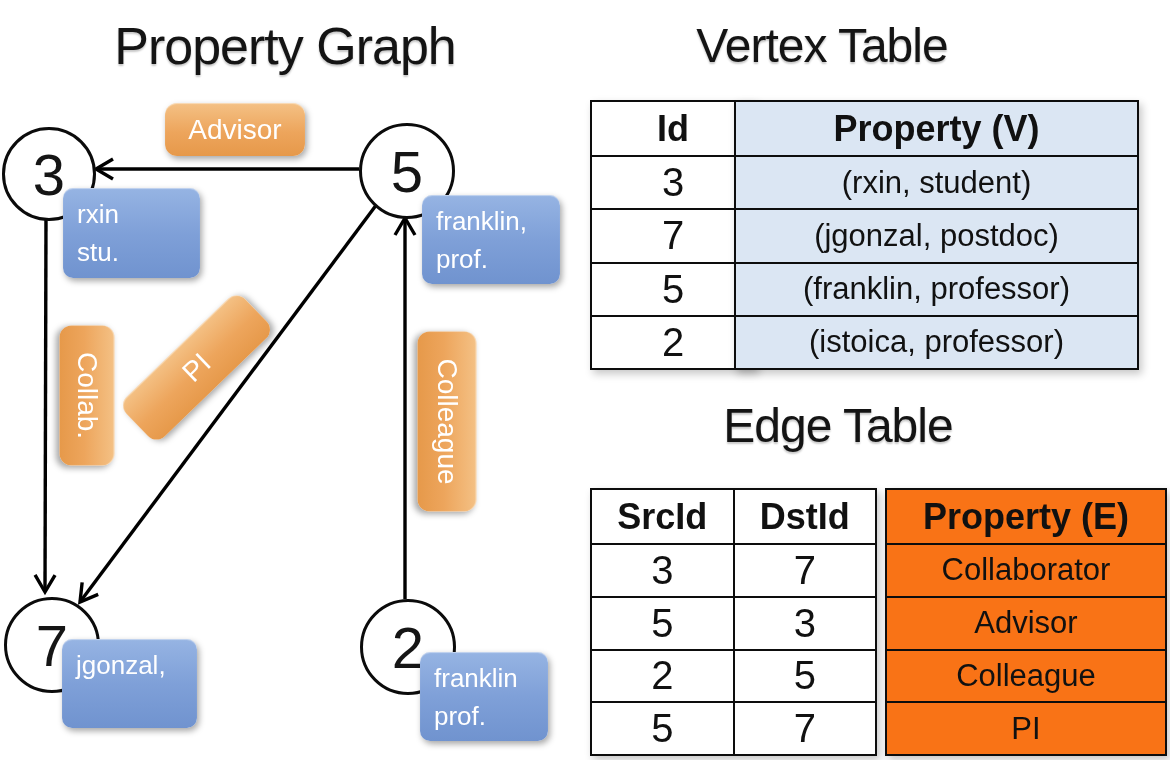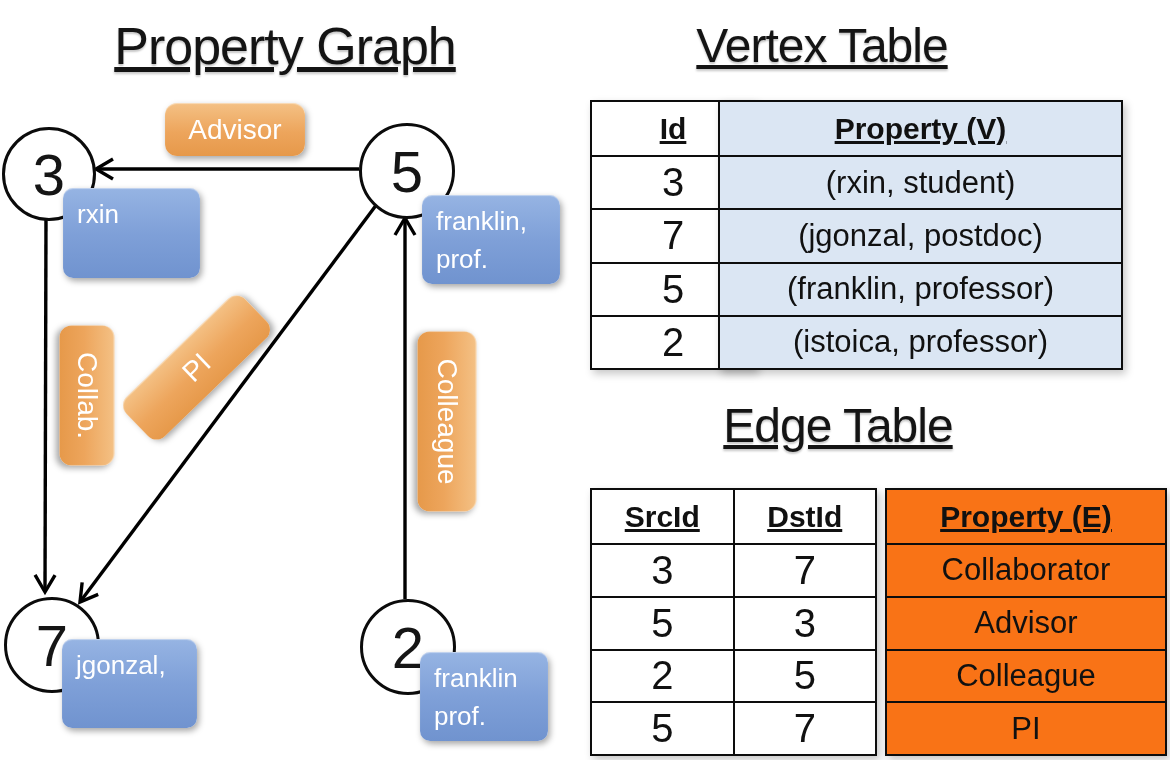--- a/index.html
+++ b/index.html
@@ -7,21 +7,20 @@
     width:1170px;height:760px;position:relative;overflow:hidden;
     background:#ffffff;
     font-family:"Liberation Sans","DejaVu Sans",sans-serif;
     color:#111;
   }
   
   .big-title{
     position:absolute;text-align:center;font-weight:300;color:#141414;
     letter-spacing:-1px;text-shadow:0 2px 2px rgba(0,0,0,.22);
     white-space:nowrap;
-    text-decoration:underline;
   }
   #title-graph{left:15px;top:16px;width:540px;font-size:52px;}
   #title-vertex{left:622px;top:18px;width:400px;font-size:48px;}
   #title-edge{left:638px;top:398px;width:400px;font-size:48px;}
   
   .circle{
     position:absolute;background:#fff;border:3.5px solid #0b0b0b;border-radius:50%;
     display:flex;align-items:center;justify-content:center;
     font-size:58px;font-weight:300;color:#151515;z-index:3;
   }
@@ -49,21 +48,21 @@
     box-shadow:3px 4px 8px rgba(0,0,0,.22);
   }
   .tblock.blue{background:#dbe6f3;}
   .tblock.orange{background:#f97316;}
   .trow{
     flex:1;display:flex;align-items:center;justify-content:center;
     border-top:2.5px solid #0d0d0d;font-size:31px;font-weight:300;
     text-align:center;
   }
   .trow:first-child{border-top:none;}
-  .trow.thead{flex:0 0 53px;font-weight:700;font-size:30px;text-decoration:underline;}
+  .trow.thead{flex:0 0 53px;font-weight:700;font-size:36px;}
   .trow.num{font-size:40px;}
   .half{flex:1;display:flex;align-items:center;justify-content:center;height:100%;}
   .half + .half{border-left:2.5px solid #0d0d0d;}
   .half.num{font-size:40px;font-weight:300;}
 </style>
 </head>
 <body>
 
 <div id="title-graph" class="big-title">Property Graph</div>
 <div id="title-vertex" class="big-title">Vertex Table</div>
@@ -89,20 +88,21 @@
   </div>
 <div class="circle" style="left:4px;top:597px;width:90px;height:90px;">
     <span>7</span>
   </div>
 <div class="circle" style="left:360px;top:599px;width:90px;height:90px;">
     <span>2</span>
   </div>
 
 <div class="bluebox" style="left:63px;top:188px;width:115px;height:76px;">
   <div>rxin</div>
+  <div>stu.</div>
 </div>
 <div class="bluebox" style="left:422px;top:195px;width:116px;height:75px;">
   <div>franklin,</div>
   <div>prof.</div>
 </div>
 <div class="bluebox" style="left:62px;top:639px;width:113px;height:75px;">
   <div>jgonzal,</div>
 </div>
 <div class="bluebox" style="left:420px;top:652px;width:106px;height:75px;">
   <div>franklin</div>
@@ -123,21 +123,21 @@
 </div>
 
 <div>
   <div class="tblock" style="left:590px;top:100px;width:162px;height:266px;">
     <div class="trow thead">Id</div>
     <div class="trow num">3</div>
     <div class="trow num">7</div>
     <div class="trow num">5</div>
     <div class="trow num">2</div>
   </div>
-  <div class="tblock blue" style="left:718px;top:100px;width:401px;height:266px;justify-content:space-between;">
+  <div class="tblock blue" style="left:734px;top:100px;width:401px;height:266px;justify-content:space-between;">
     <div class="trow thead">Property (V)</div>
     <div class="trow">(rxin, student)</div>
     <div class="trow">(jgonzal, postdoc)</div>
     <div class="trow">(franklin, professor)</div>
     <div class="trow">(istoica, professor)</div>
   </div>
 </div>
 
 <div>
   <div class="tblock" style="left:590px;top:488px;width:283px;height:264px;">

